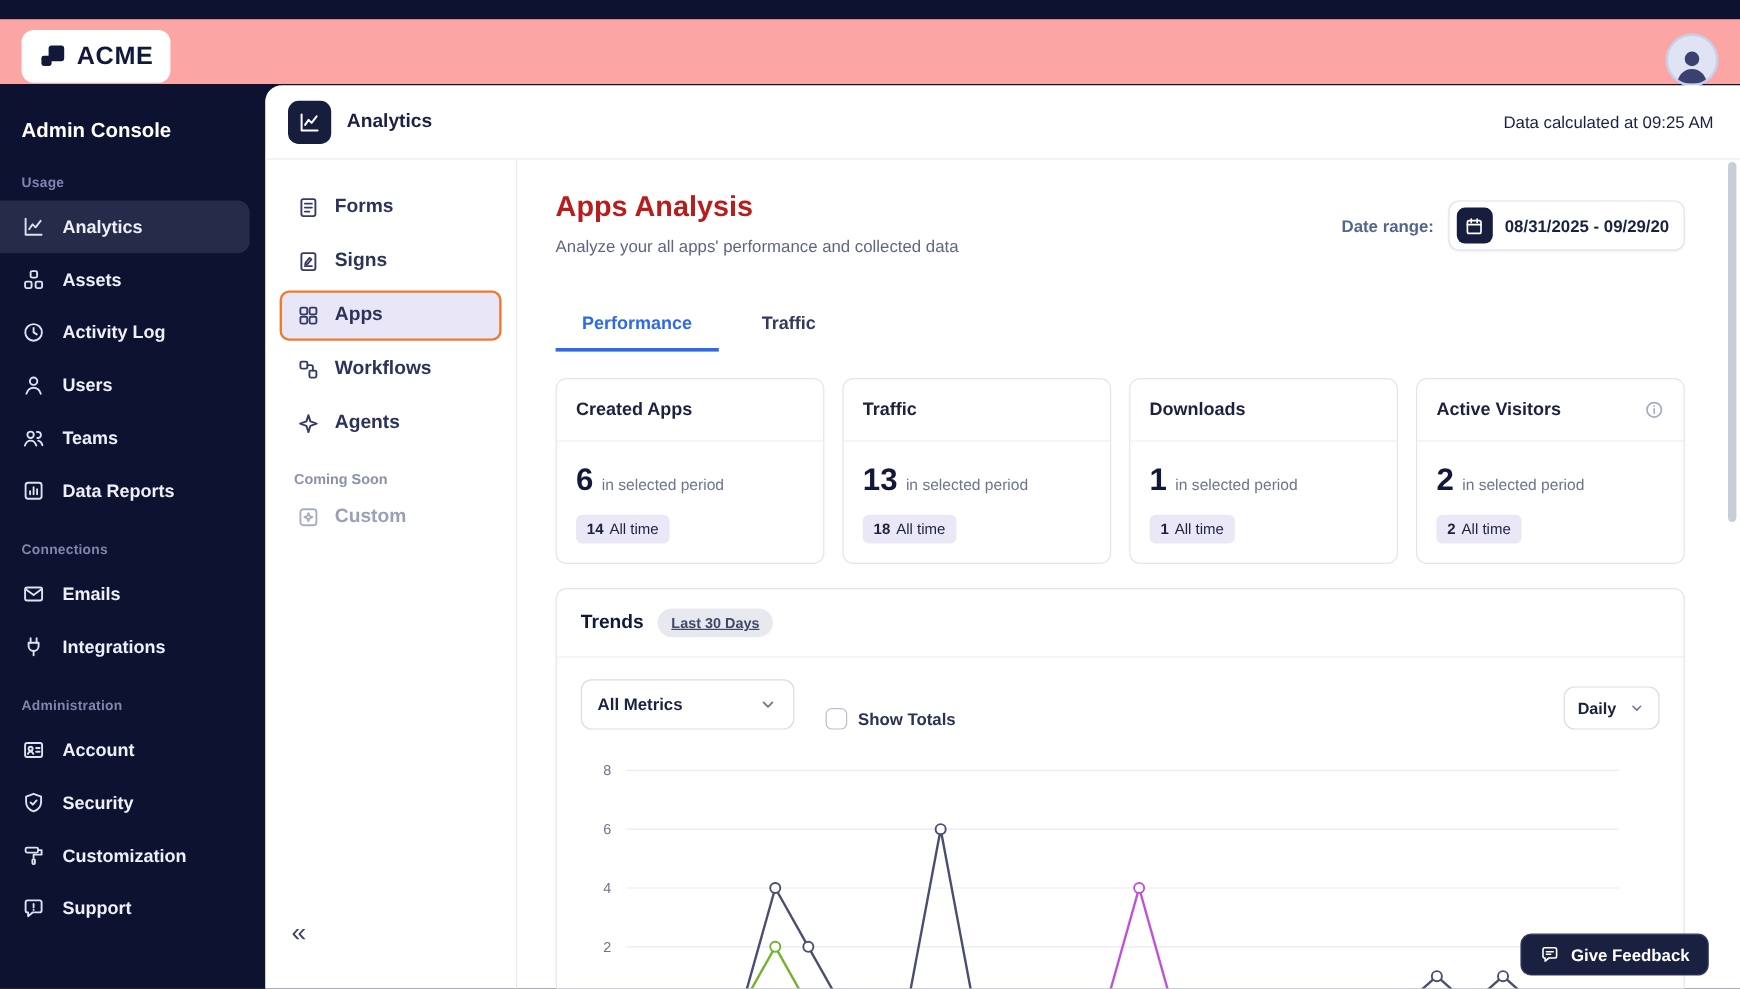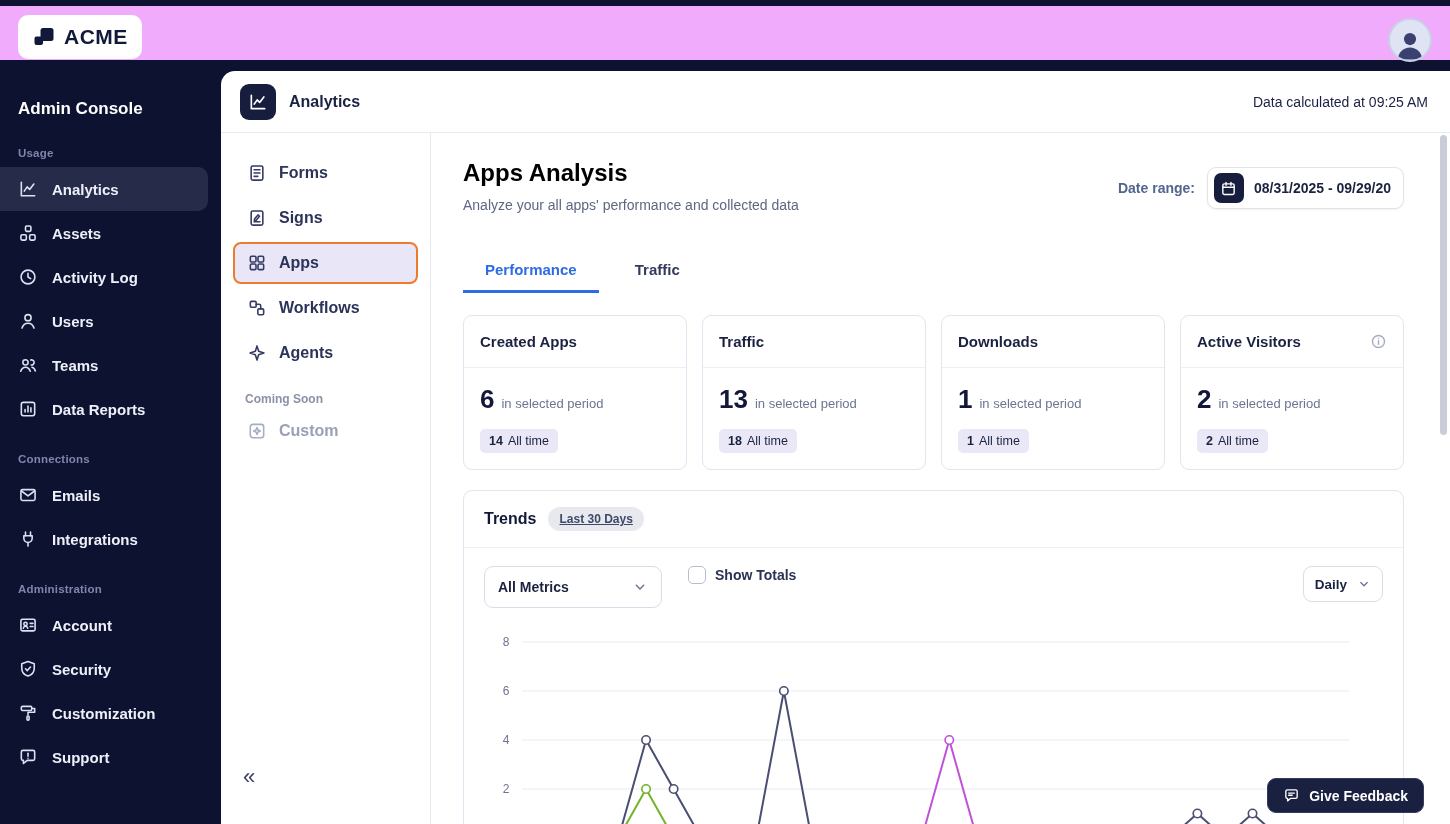--- a/index.html
+++ b/index.html
@@ -4,21 +4,21 @@
 <style>
   * { box-sizing: border-box; margin: 0; padding: 0; }
   html,body { width:1450px; height:824px; overflow:hidden; }
   body {
     font-family: "Liberation Sans", "DejaVu Sans", sans-serif;
     background:#0d1230; position:relative; color:#1b2142;
   }
   .icon svg { display:block; }
 
   
-  .topbar { position:absolute; top:6px; left:0; right:0; height:54px; background:#f0abfc; }
+  .topbar { position:absolute; top:16px; left:0; right:0; height:54px; background:#fca5a5; }
   .logo { position:absolute; left:18px; top:9px; height:44px; background:#fff; border-radius:10px;
           display:flex; align-items:center; gap:8px; padding:0 14px; }
   .logo-text { font-size:21px; font-weight:800; color:#12183a; letter-spacing:.5px; }
   .avatar { position:absolute; right:18px; top:12px; width:44px; height:44px; border-radius:50%;
             background:#dfe3f4; border:2px solid #c9cfe8; display:flex; align-items:flex-end; justify-content:center; overflow:hidden; }
 
   
   .sidebar { position:absolute; left:0; top:71px; width:221px; bottom:0; background:#0d1230; overflow:hidden; }
   .console-title { color:#fff; font-size:17px; font-weight:800; padding:28px 0 6px 18px; }
   .section-label { color:#7e86ab; font-size:11.5px; font-weight:700; padding:22px 0 8px 18px; letter-spacing:.2px; }
@@ -50,21 +50,21 @@
   .subnav-item.selected { background:#e9e6f8; border-color:#ee7b2c; }
   .coming-soon-label { margin:18px 0 4px 24px; font-size:12px; font-weight:700; color:#8b91a8; }
   .subnav-item.disabled { color:#9aa0b5; }
   .subnav-item.disabled .icon { color:#a8aec1; }
   .collapse-btn { position:absolute; left:22px; bottom:36px; background:none; border:none;
                   font-size:22px; line-height:1; color:#3c4364; cursor:pointer; font-family:inherit; }
 
   
   .content { flex:1; padding:26px 46px 0 32px; position:relative; overflow:hidden; }
   .title-row { display:flex; justify-content:space-between; align-items:flex-start; }
-  .page-title { font-size:24px; font-weight:800; color:#000000; margin-bottom:10px; }
+  .page-title { font-size:24px; font-weight:800; color:#b91c1c; margin-bottom:10px; }
   .page-subtitle { font-size:14px; color:#5d6782; }
   .date-wrap { display:flex; align-items:center; gap:12px; margin-top:8px; }
   .date-label { font-size:14px; font-weight:700; color:#51658f; }
   .date-btn { display:flex; align-items:center; gap:10px; height:42px; background:#fff;
               border:1px solid #dfe3ec; border-radius:9px; padding:6px 12px 6px 6px; cursor:pointer;
               box-shadow:0 1px 2px rgba(16,24,40,.05); }
   .cal-tile { width:30px; height:30px; background:#171d3d; border-radius:7px; display:flex;
               align-items:center; justify-content:center; color:#fff; }
   .date-value { font-size:14px; font-weight:600; color:#1b2240; white-space:nowrap; }
 
@@ -84,21 +84,21 @@
   .stat-badge { display:inline-flex; align-items:center; gap:5px; margin-top:14px;
                 background:#eae7f7; border-radius:5px; padding:5px 9px; font-size:12.5px; color:#1b2240; }
   .stat-badge .bv { font-weight:800; }
   .info-icon { color:#a6adc2; }
 
   .trends-card { margin-top:20px; border:1px solid #e2e5ee; border-radius:9px; background:#fff; height:600px; }
   .trends-head { padding:16px 20px; display:flex; align-items:center; gap:12px; border-bottom:1px solid #edeff5; }
   .trends-title { font-size:16px; font-weight:800; color:#12183a; }
   .trends-badge { background:#e7e9ef; color:#3e4968; font-size:12px; font-weight:600;
                   padding:5px 11px; border-radius:13px;text-decoration:underline; }
-  .trends-controls { display:flex; align-items:flex-start; padding:18px 20px 0; }
+  .trends-controls { display:flex; align-items:flex-end; padding:18px 20px 0; }
   .select { display:flex; align-items:center; justify-content:space-between; gap:10px;
             border:1px solid #d8dde8; border-radius:9px; background:#fff; cursor:pointer; }
   .select .icon { color:#6b7490; }
   .metrics-select { width:178px; height:42px; padding:0 13px; font-size:14px; font-weight:700; color:#1b2240; }
   .interval-select { height:36px; padding:0 11px; font-size:13.5px; font-weight:600; color:#1b2240; }
   .checkbox-group { display:flex; align-items:center; margin-left:26px; }
   .checkbox { width:18px; height:18px; border:1.5px solid #b7bfce; border-radius:5px; background:#fff; cursor:pointer; }
   .checkbox-label { margin-left:9px; font-size:14px; font-weight:600; color:#2b3254; }
   .controls-spacer { flex:1; }
   .chart-wrap { margin:18px 0 0 18px; }

